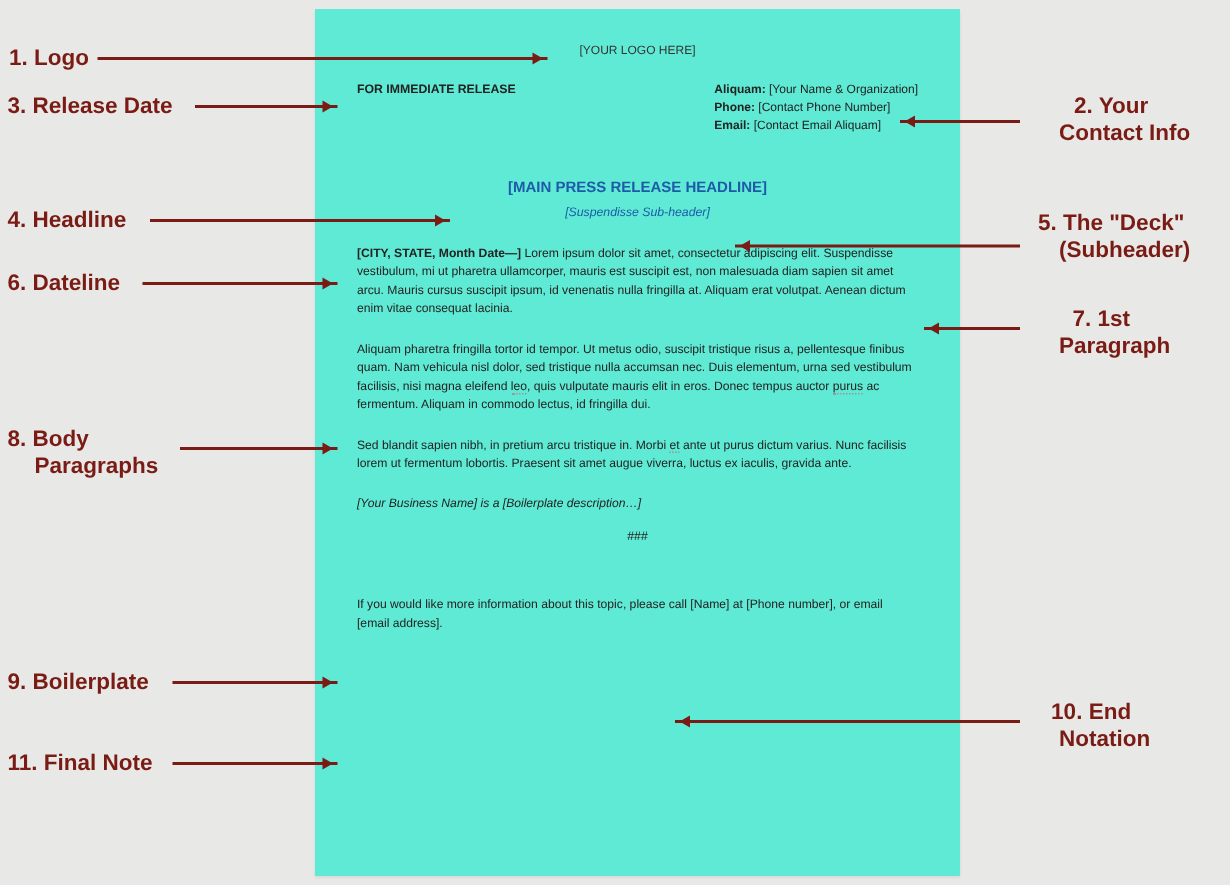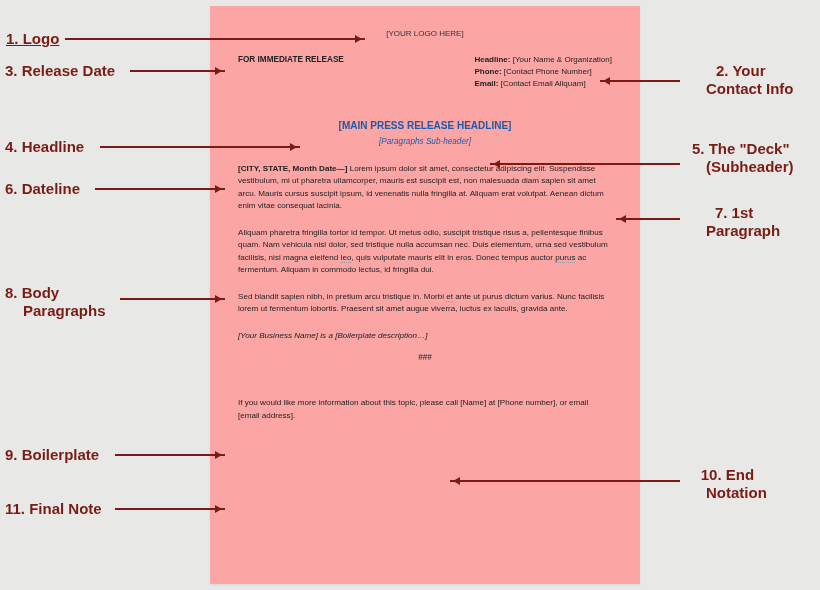--- a/index.html
+++ b/index.html
@@ -10,21 +10,21 @@
     font-family: Arial, sans-serif;
     position: relative;
     overflow: hidden;
   }
   .document {
     position: absolute;
     left: 210px;
     top: 6px;
     width: 430px;
     height: 578px;
-    background: #fca5a5;
+    background: #5eead4;
     box-shadow: 0 1px 2px rgba(0,0,0,0.08);
     padding: 22px 28px 18px 28px;
     font-size: 8.2px;
     line-height: 1.55;
     color: #222;
   }
   .logo-placeholder {
     text-align: center;
     font-size: 8px;
     color: #333;
@@ -119,28 +119,28 @@
 </style>
 </head>
 <body>
 
 <div class="document">
   <div class="logo-placeholder">[YOUR LOGO HERE]</div>
 
   <div class="top-row">
     <div class="release-date">FOR IMMEDIATE RELEASE</div>
     <div class="contact-block">
-      <div><span class="lbl">Headline:</span><span> [Your Name &amp; Organization]</span></div>
+      <div><span class="lbl">Aliquam:</span><span> [Your Name &amp; Organization]</span></div>
       <div><span class="lbl">Phone:</span><span> [Contact Phone Number]</span></div>
       <div><span class="lbl">Email:</span><span> [Contact Email Aliquam]</span></div>
     </div>
   </div>
 
   <div class="headline">[MAIN PRESS RELEASE HEADLINE]</div>
-  <div class="subheader">[Paragraphs Sub-header]</div>
+  <div class="subheader">[Suspendisse Sub-header]</div>
 
   <div class="body-para">
     <span class="dateline-bold">[CITY, STATE, Month Date—]</span><span> Lorem ipsum dolor sit amet, consectetur adipiscing elit. Suspendisse vestibulum, mi ut pharetra ullamcorper, mauris est suscipit est, non malesuada diam sapien sit amet arcu. Mauris cursus suscipit ipsum, id venenatis nulla fringilla at. Aliquam erat volutpat. Aenean dictum enim vitae consequat lacinia.</span>
   </div>
 
 
   <div class="body-para">
     <span>Aliquam pharetra fringilla tortor id tempor. Ut metus odio, suscipit tristique risus a, pellentesque finibus quam. Nam vehicula nisl dolor, sed tristique nulla accumsan nec. Duis elementum, urna sed vestibulum facilisis, nisi magna eleifend </span><span class="underline-dotted">leo</span><span>, quis vulputate mauris elit in eros. Donec tempus auctor </span><span class="underline-dotted">purus</span><span> ac fermentum. Aliquam in commodo lectus, id fringilla dui.</span>
   </div>
 
@@ -148,21 +148,21 @@
     <span>Sed blandit sapien nibh, in pretium arcu tristique in. Morbi </span><span class="underline-dotted">et</span><span> ante ut purus dictum varius. Nunc facilisis lorem ut fermentum lobortis. Praesent sit amet augue viverra, luctus ex iaculis, gravida ante.</span>
   </div>
 
   <div class="boilerplate">[Your Business Name] is a [Boilerplate description…]</div>
 
   <div class="end-notation">###</div>
 
   <div class="final-note">If you would like more information about this topic, please call [Name] at [Phone number], or email [email address].</div>
 </div>
 
-<div class="label" style="left:6px; top:30px;text-decoration:underline;">1. Logo</div>
+<div class="label" style="left:6px; top:30px;">1. Logo</div>
 <div class="label" style="left:5px; top:62px;">3. Release Date</div>
 <div class="label" style="left:5px; top:138px;">4. Headline</div>
 <div class="label" style="left:5px; top:180px;">6. Dateline</div>
 <div class="label" style="left:5px; top:284px;">
   <span>8. Body</span>
   <span class="sub">Paragraphs</span>
 </div>
 <div class="label" style="left:5px; top:446px;">9. Boilerplate</div>
 <div class="label" style="left:5px; top:500px;">11. Final Note</div>
 

